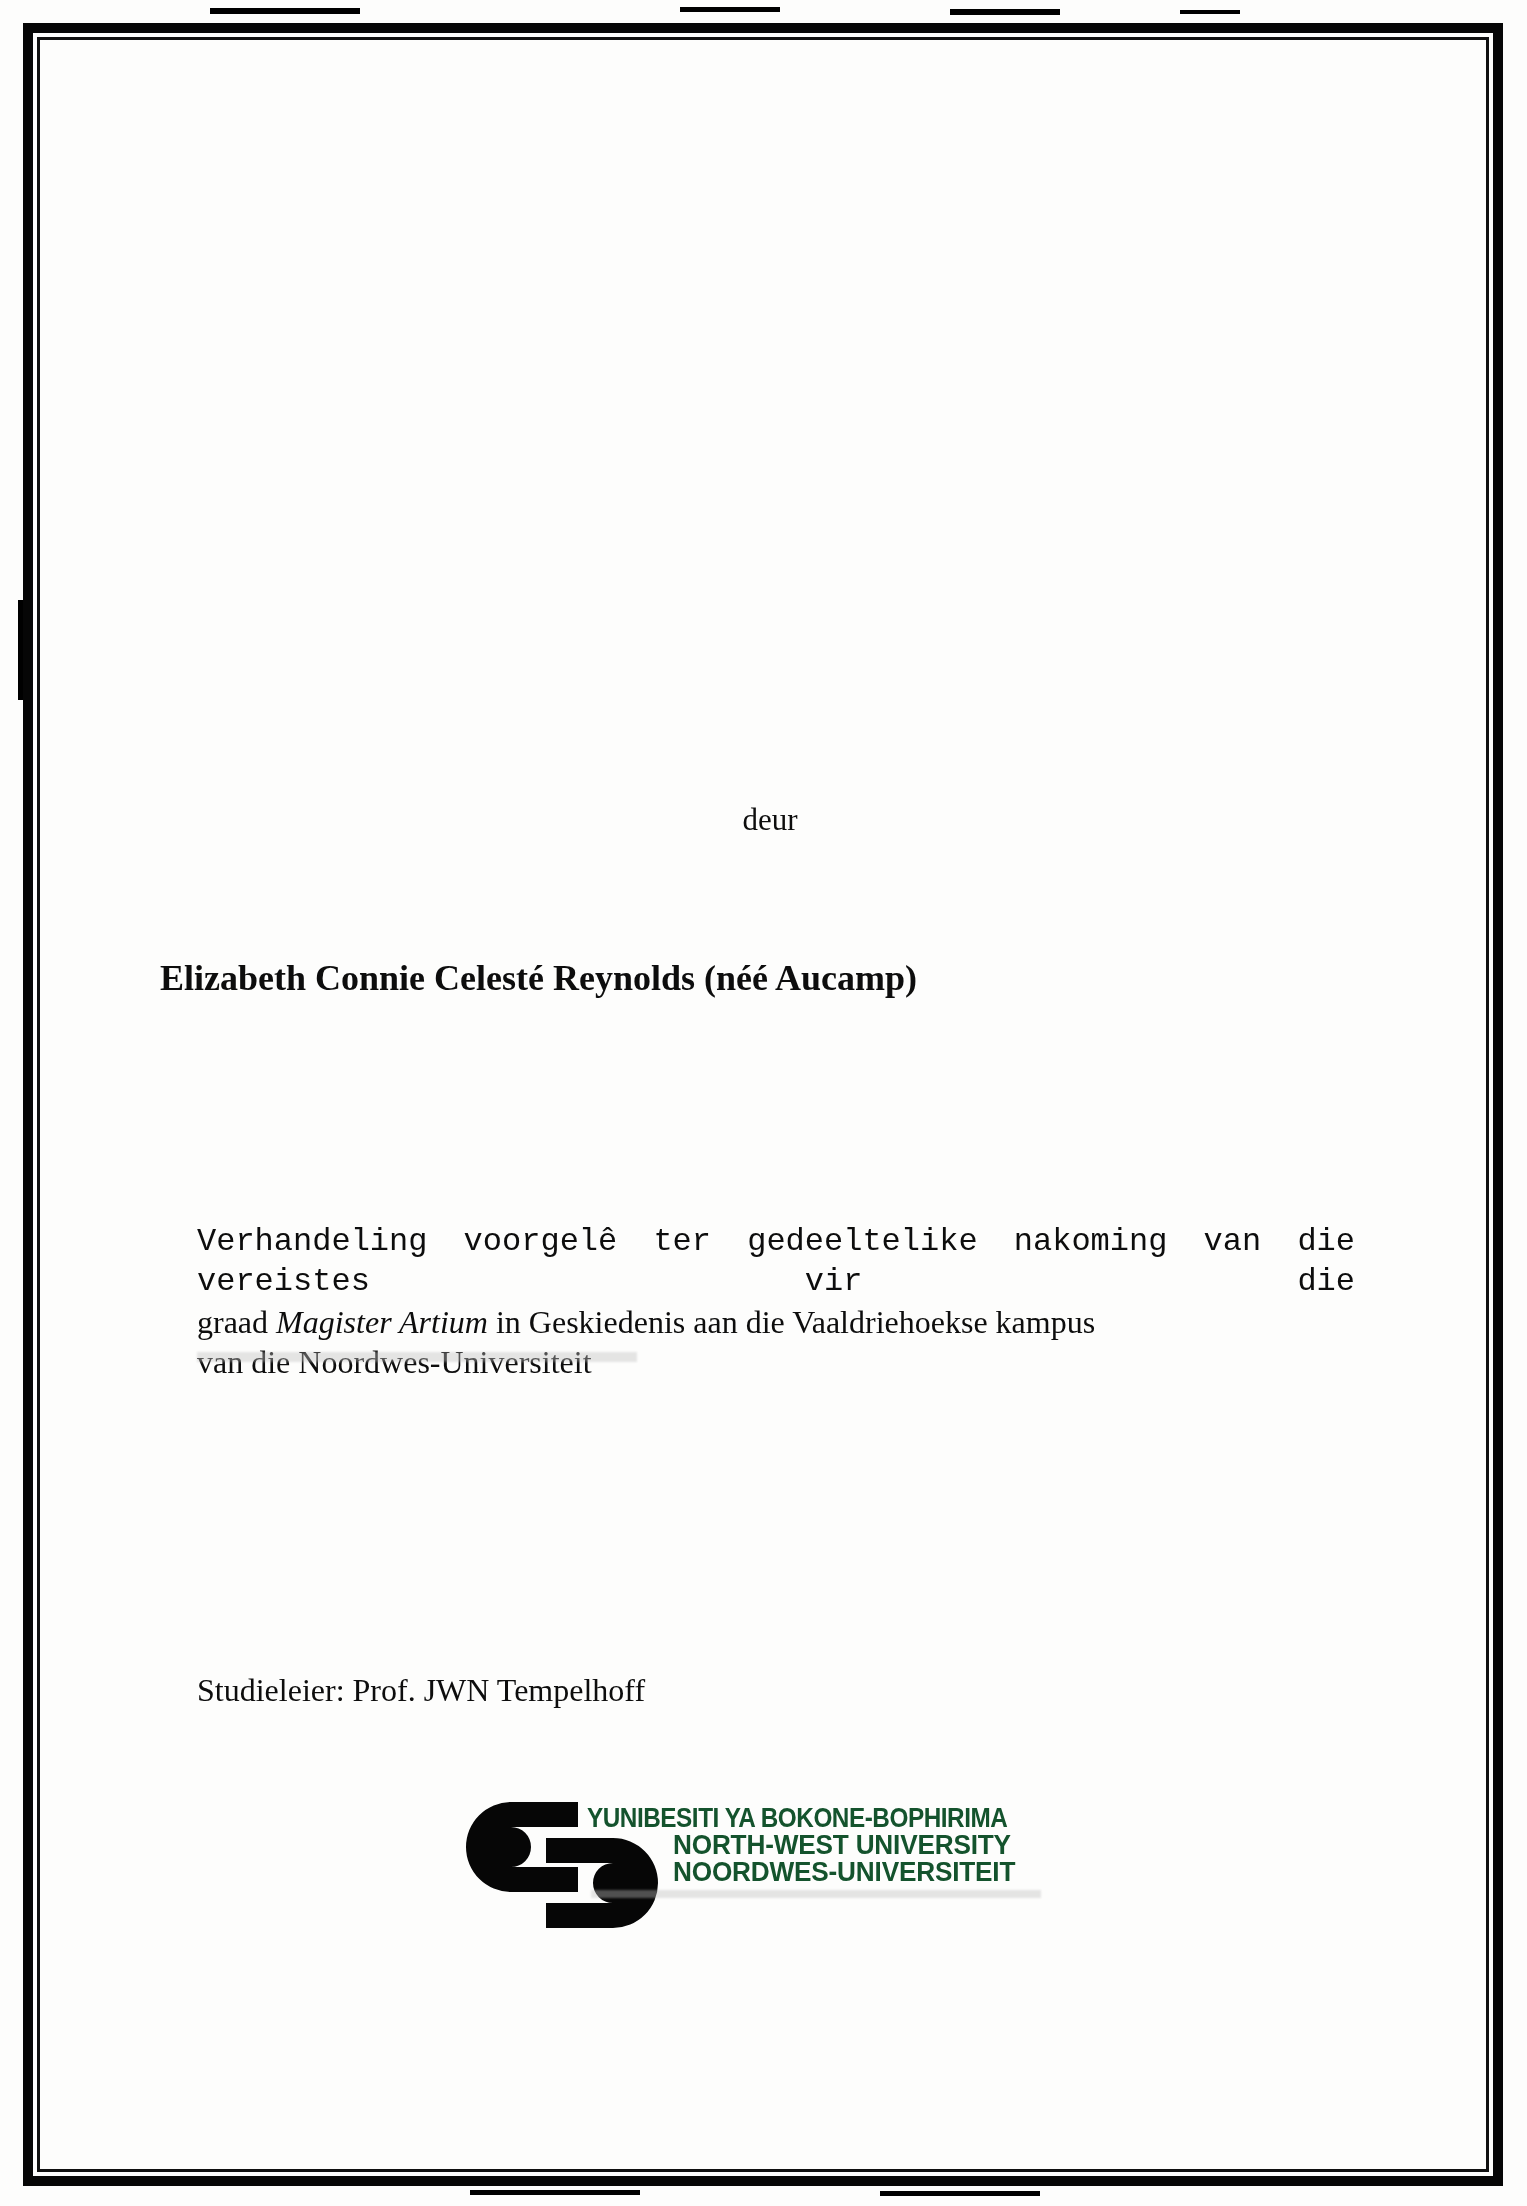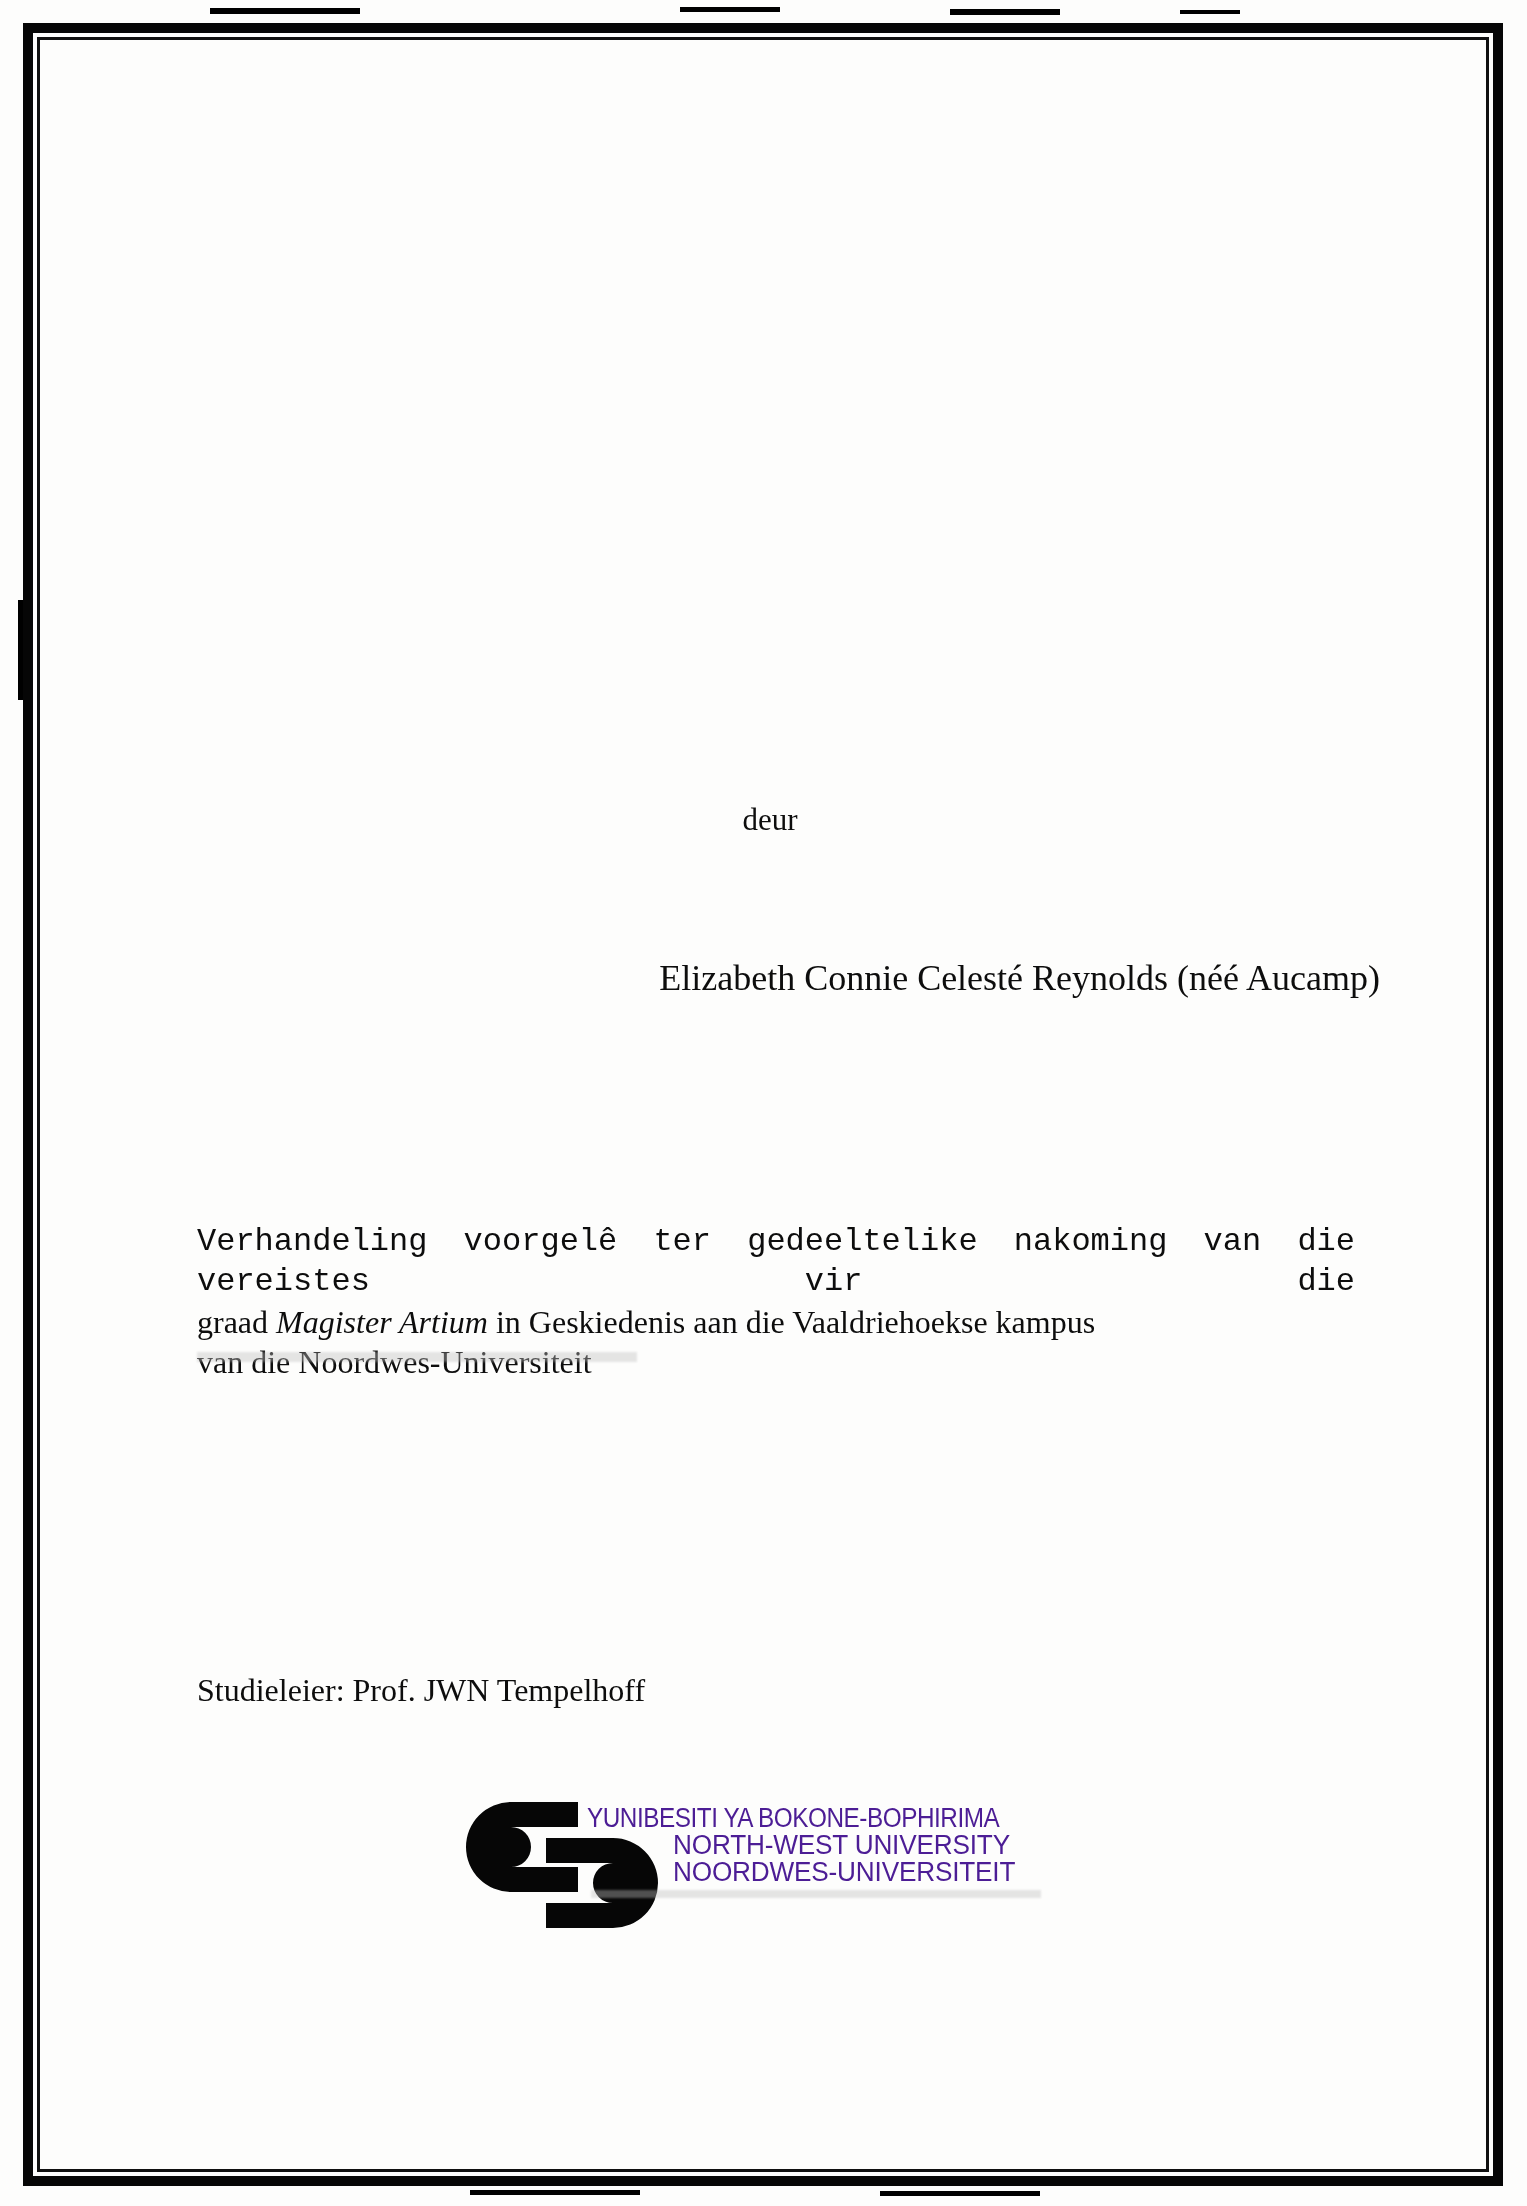--- a/index.html
+++ b/index.html
@@ -45,23 +45,24 @@
     left: 160px; top: 800px;
     width: 1220px;
     text-align: center;
     font-size: 31px;
     line-height: 40px;
   }
   .author {
     position: absolute;
     left: 160px; top: 955px;
     width: 1220px;
-    text-align: right;
+    text-align: left;
     font-size: 36px;
     line-height: 46px;
+    font-weight: bold;
   }
   .description {
     position: absolute;
     left: 197px; top: 1222px;
     width: 1158px;
     font-size: 32px;
     line-height: 40px;
   }
   .description .just {
     text-align: justify;
@@ -83,24 +84,24 @@
     width: 620px; height: 140px;
   }
   .logo-mark {
     position: absolute;
     left: 0; top: 0;
   }
   .logo-text {
     position: absolute;
     left: 121px; top: 3px;
     font-family: "Liberation Sans", "DejaVu Sans", sans-serif;
-    font-weight: 400;
+    font-weight: 700;
     font-size: 27px;
     line-height: 27px;
-    color: #4c1d95;
+    color: #14532d;
     white-space: nowrap;
   }
   .logo-line1 {
     letter-spacing: -0.5px;
     transform: scaleX(0.90);
     transform-origin: left top;
   }
   .logo-line2, .logo-line3 {
     margin-left: 86px;
     letter-spacing: -0.2px;

